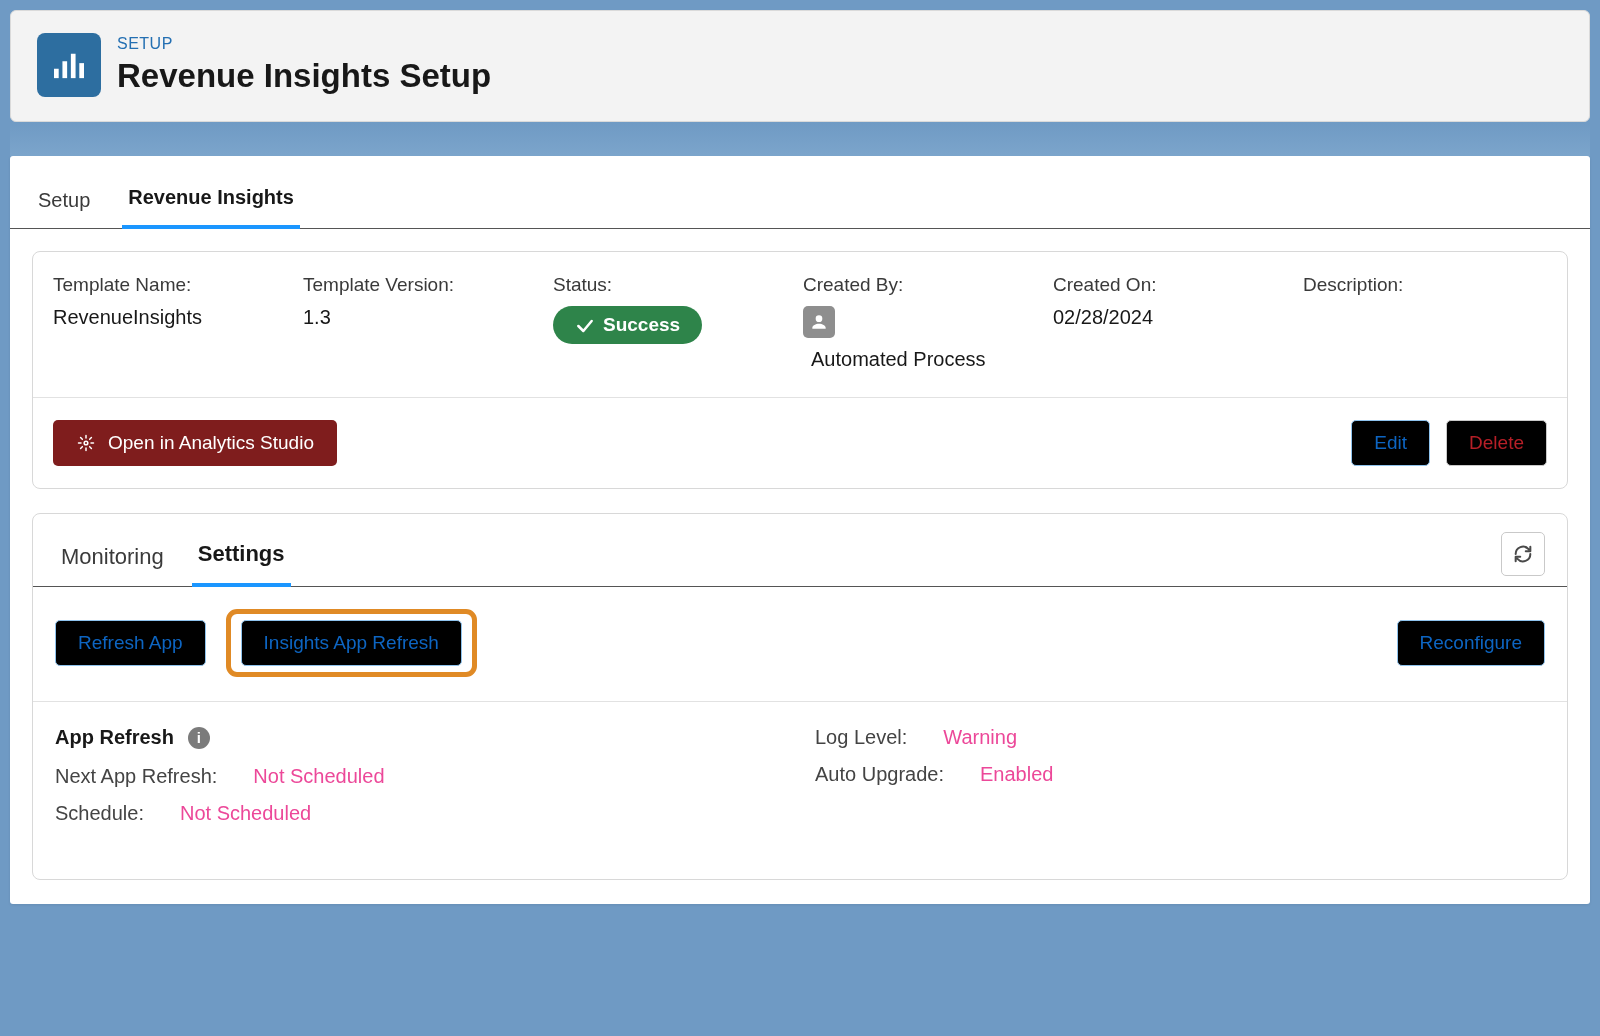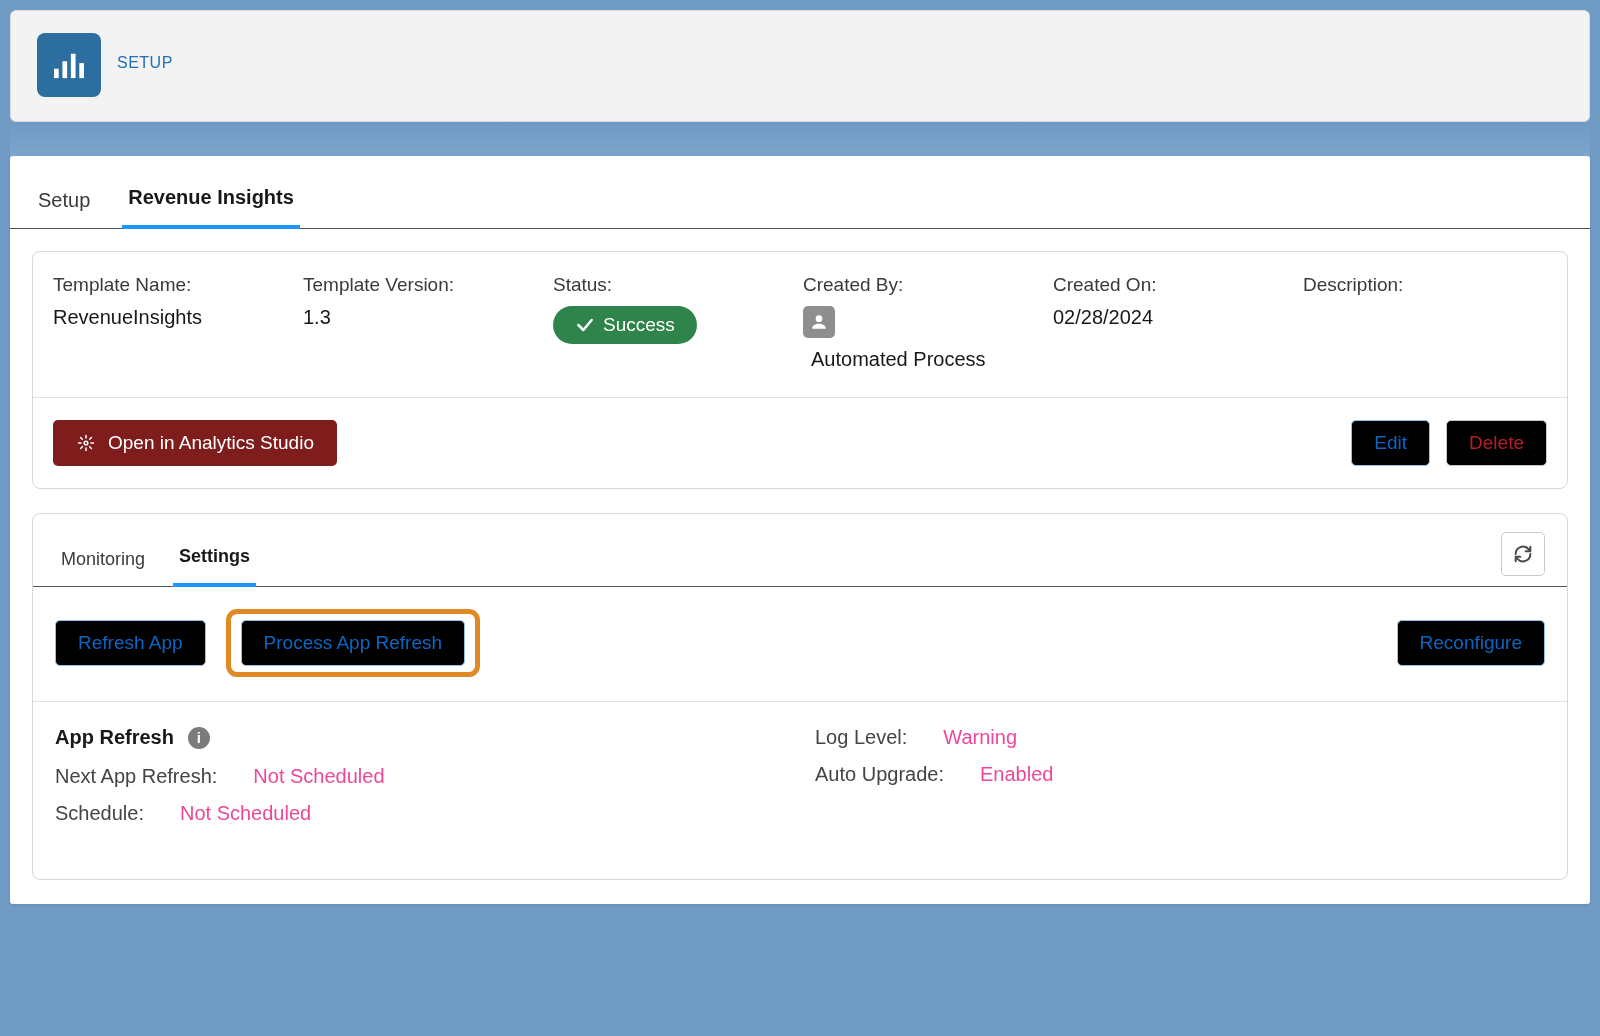--- a/index.html
+++ b/index.html
@@ -94,25 +94,25 @@
     color: #3a3a3a;
     font-size: 19px;
     margin-bottom: 10px;
   }
   .info-value {
     font-size: 20px;
     color: #181818;
   }
   .status-badge {
     display: inline-flex;
-    align-items: center;
+    align-items: flex-end;
     gap: 8px;
     background: #2e844a;
     color: #fff;
-    font-weight: 400;
+    font-weight: 700;
     font-size: 19px;
     padding: 8px 22px;
     border-radius: 999px;
   }
   .status-badge svg { width: 20px; height: 20px; }
   .createdby-wrap { }
   .user-icon {
     display: inline-flex;
     width: 32px; height: 32px;
     background: #8e8e8e;
@@ -169,21 +169,21 @@
     overflow: hidden;
   }
   .tabs-row2 {
     display: flex;
     align-items: flex-end;
     padding: 18px 22px 0 22px;
     border-bottom: 1px solid #555;
     gap: 22px;
   }
   .tab-item2 {
-    font-size: 18px;
+    font-size: 22px;
     padding: 8px 6px 16px 6px;
     color: #3a3a3a;
     cursor: pointer;
   }
   .tab-item2.active {
     font-weight: 700;
     border-bottom: 4px solid #1b96ff;
     margin-bottom: -1px;
     color: #181818;
   }
@@ -250,20 +250,21 @@
   <div class="header-icon">
     <svg viewBox="0 0 36 32">
       <rect x="2" y="20" width="5" height="10" fill="#fff"></rect>
       <rect x="11" y="12" width="5" height="18" fill="#fff"></rect>
       <rect x="20" y="4" width="5" height="26" fill="#fff"></rect>
       <rect x="29" y="14" width="5" height="16" fill="#fff"></rect>
     </svg>
   </div>
   <div class="header-titles">
     <div class="breadcrumb">SETUP</div>
+    <div class="page-title">Revenue Insights Setup</div>
   </div>
 </div>
 
 <div class="wave-band"></div>
 
 <div class="main-card">
 
   <div class="tabs-row1">
     <div class="tab-item">Setup</div>
     <div class="tab-item active">Revenue Insights</div>
@@ -341,21 +342,21 @@
         </svg>
       </button>
     </div>
 
     <div class="actions-row">
       <button class="btn btn-outline-blue">
         <span>Refresh App</span>
       </button>
       <span class="highlight-box">
         <button class="btn btn-outline-blue">
-          <span>Process App Refresh</span>
+          <span>Insights App Refresh</span>
         </button>
       </span>
       <div class="spacer"></div>
       <button class="btn btn-outline-blue">
         <span>Reconfigure</span>
       </button>
     </div>
 
     <div class="metrics-row">
       <div class="metrics-col">

